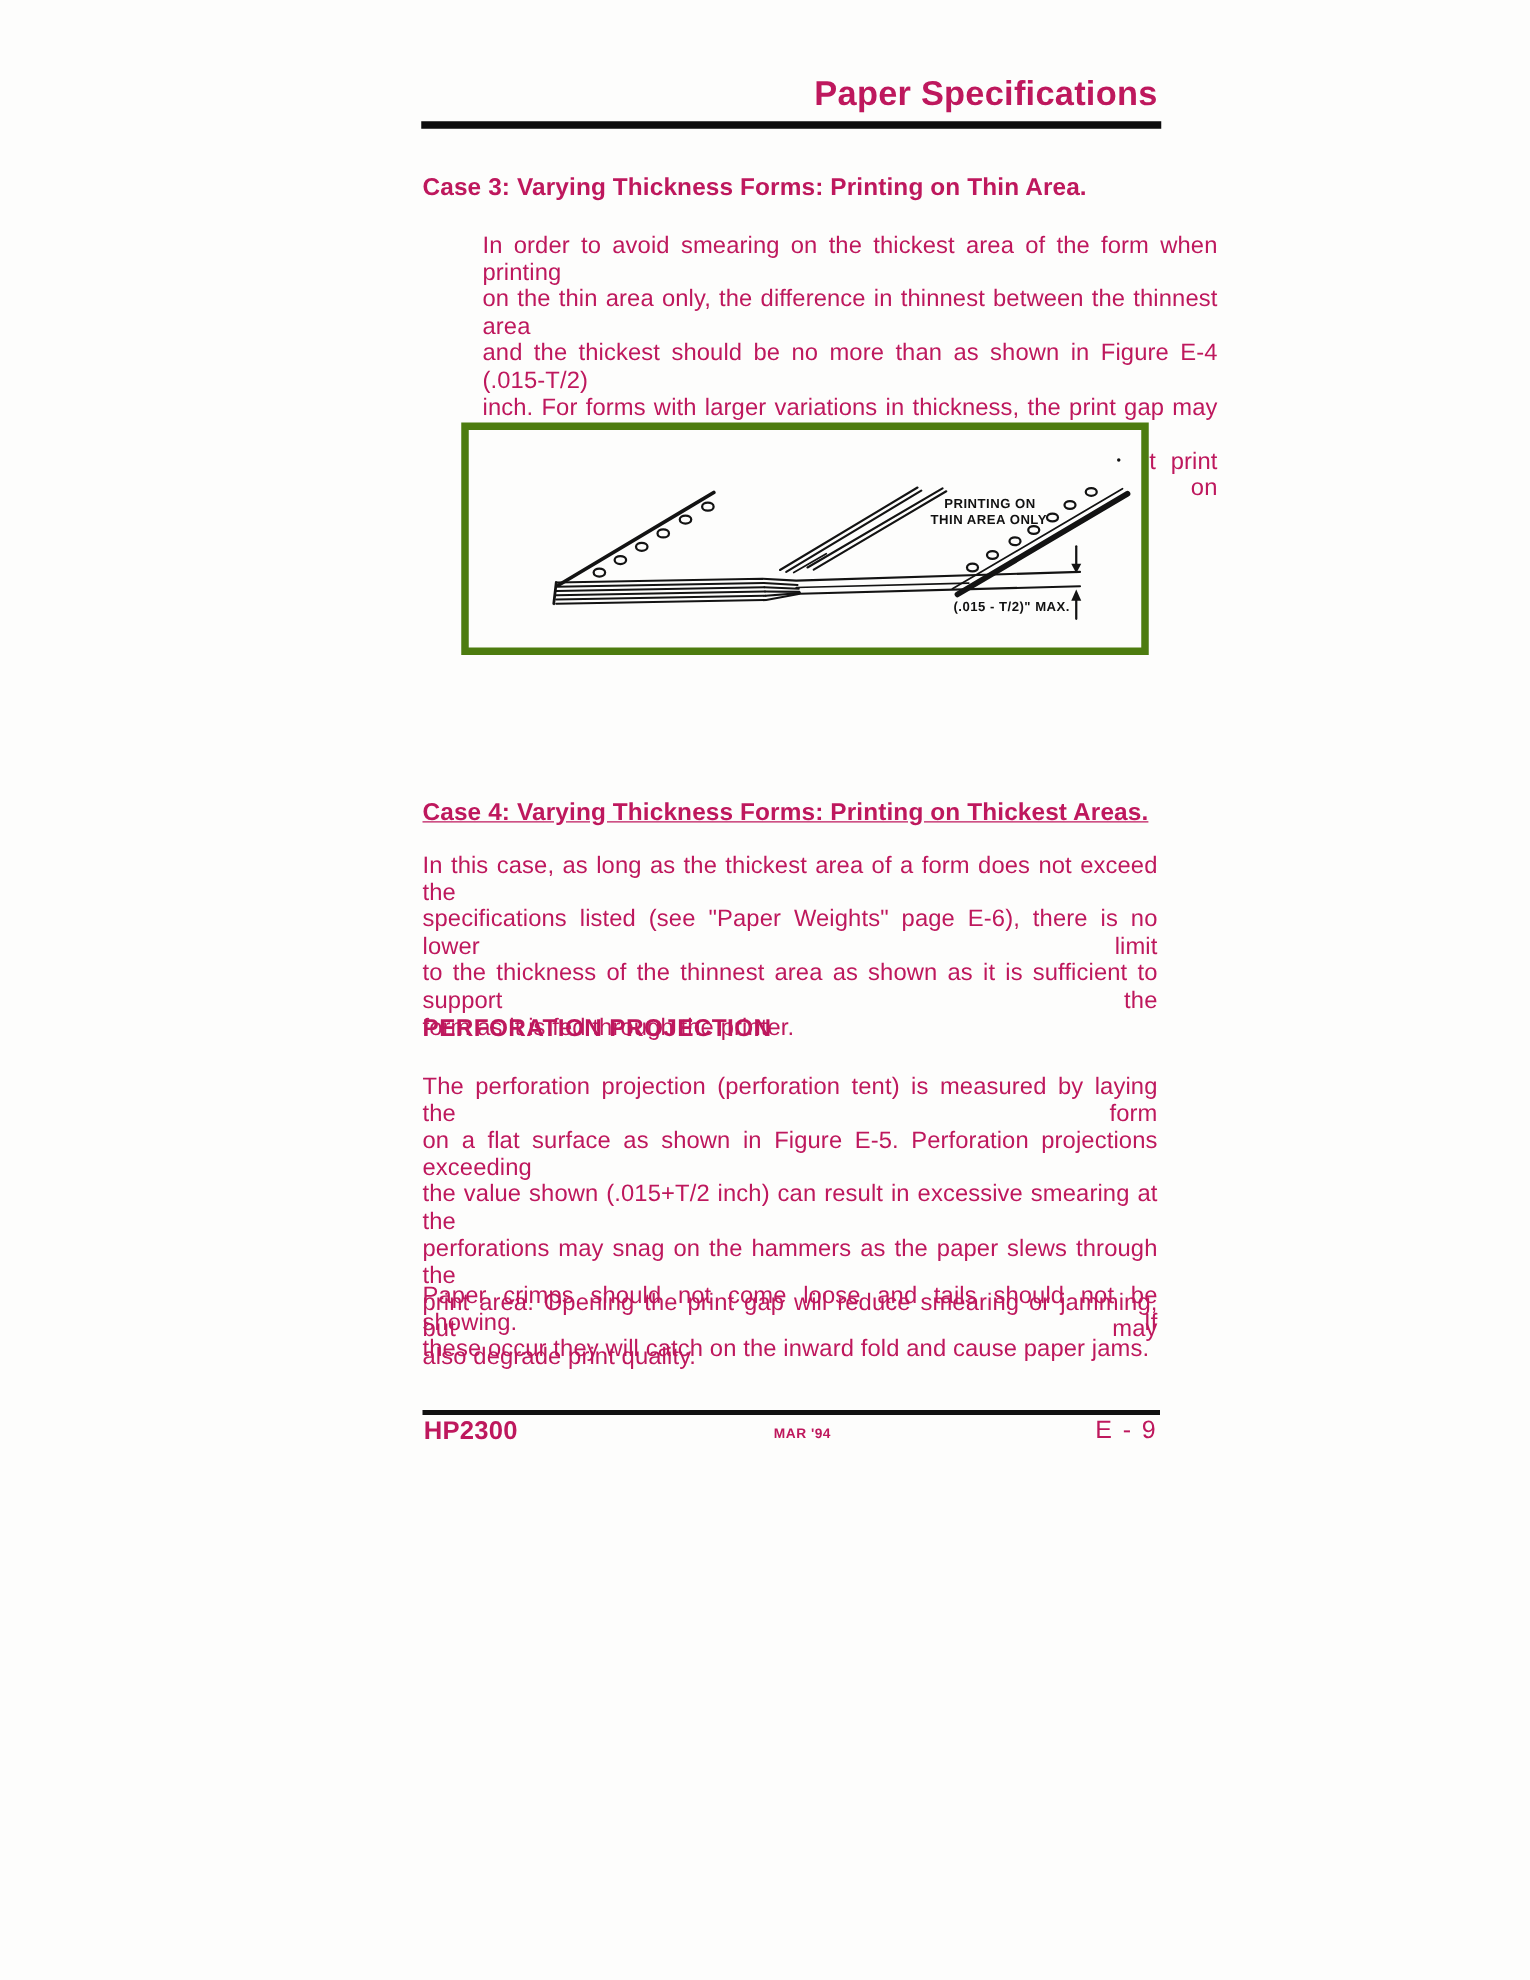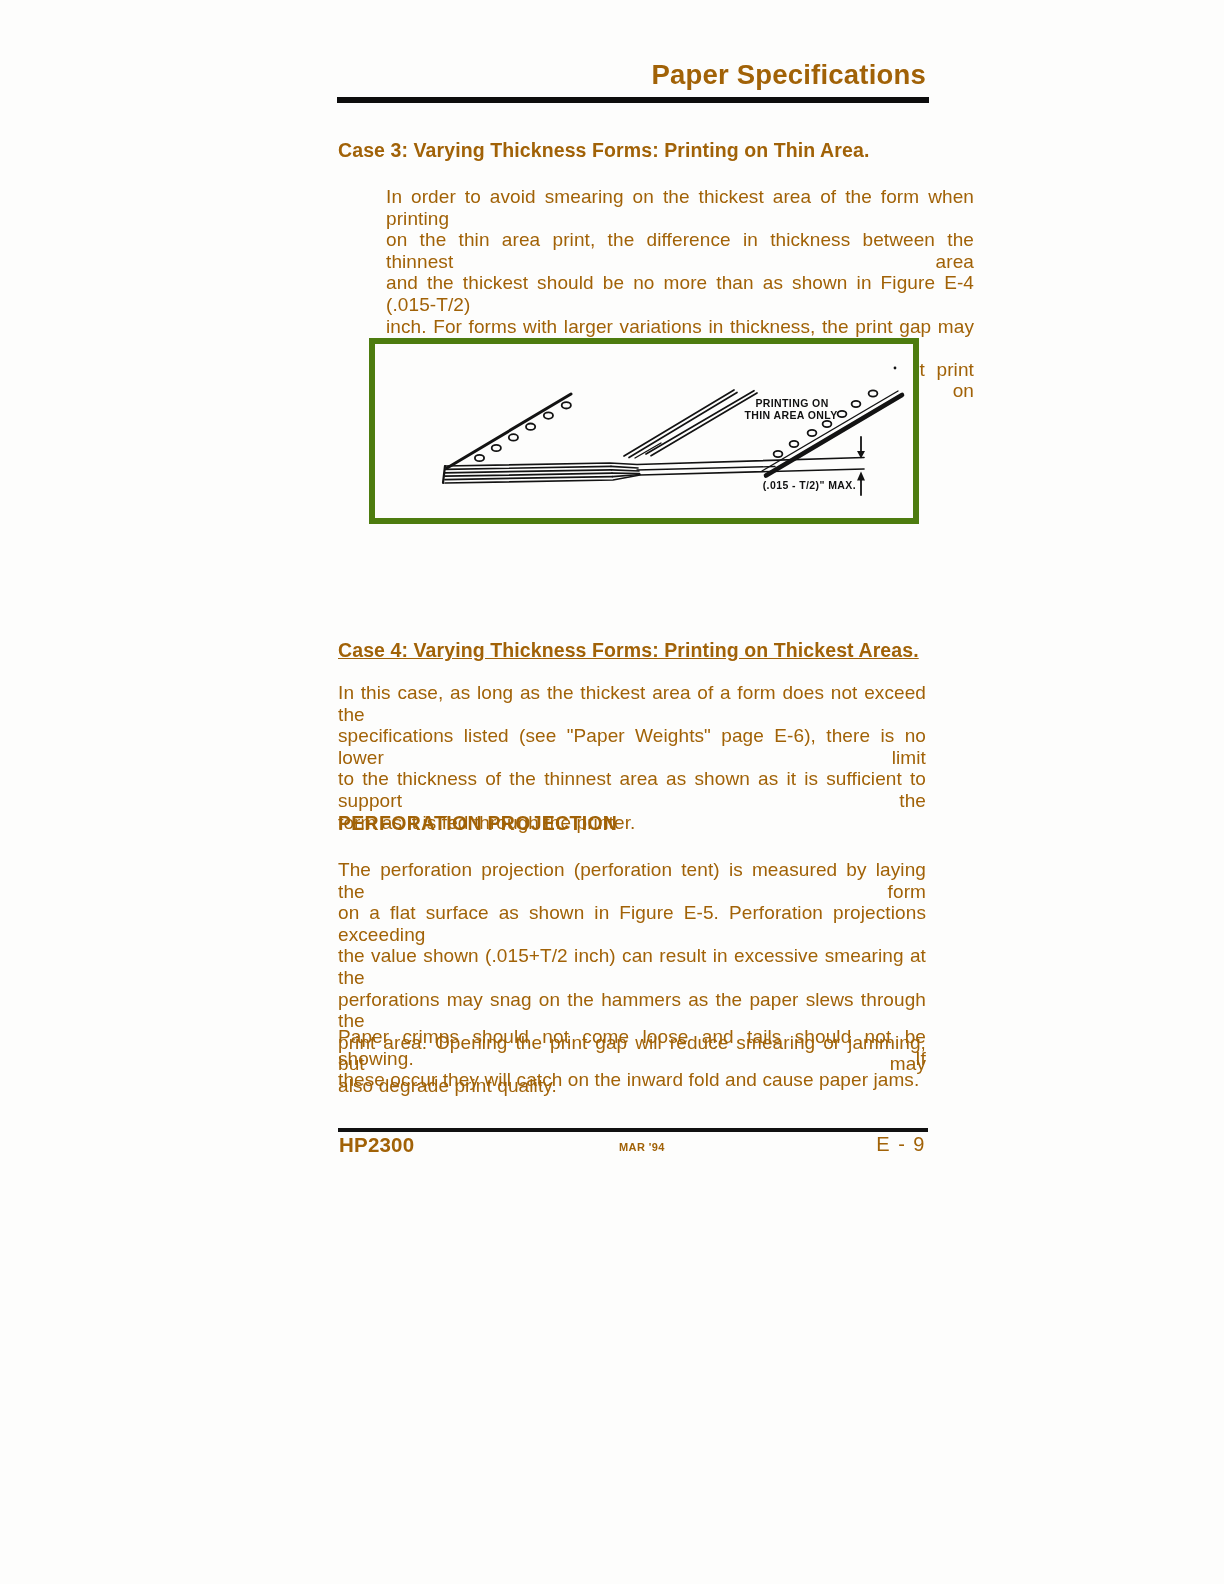--- a/index.html
+++ b/index.html
@@ -1,18 +1,18 @@
 <!DOCTYPE html>
 <html><head>
 <meta charset="utf-8">
 <style>
   html,body{margin:0;padding:0;background:#e8e8e8;}
   .sheet{
     position:relative;width:1224px;height:1584px;background:#fdfdfc;
-    font-family:"Liberation Sans",sans-serif;color:#a16207;overflow:hidden;
+    font-family:"Liberation Sans",sans-serif;color:#be185d;overflow:hidden;
   }
   .col{position:absolute;left:338px;top:0;width:588px;height:100%;}
   .page-title{
     position:absolute;top:59px;left:0;width:100%;text-align:right;
     font-size:27.5px;font-weight:bold;letter-spacing:.2px;line-height:32px;
   }
   .title-rule{position:absolute;top:97px;left:-1px;width:592px;height:6px;background:#0d0d0d;}
   .case-heading{
     position:absolute;left:0;width:100%;
     font-size:19.5px;font-weight:bold;line-height:22px;letter-spacing:.1px;
@@ -44,21 +44,21 @@
 
 <div class="sheet">
   <div class="col">
 
     <div class="page-title">Paper Specifications</div>
     <div class="title-rule"></div>
 
     <div class="case-heading h-case3">Case 3: Varying Thickness Forms: Printing on Thin Area.</div>
     <div class="para p1">
         <div class="line">In order to avoid smearing on the thickest area of the form when printing</div>
-        <div class="line">on the thin area print, the difference in thickness between the thinnest area</div>
+        <div class="line">on the thin area only, the difference in thinnest between the thinnest area</div>
         <div class="line">and the thickest should be no more than as shown in Figure E-4 (.015-T/2)</div>
         <div class="line">inch. For forms with larger variations in thickness, the print gap may be</div>
         <div class="line">opened beyond the optimum gap to reduce smearing, but print quality on</div>
         <div class="line last">the thinner areas will degrade accordingly.</div>
       </div>
 
     <div class="figure-box">
       <svg viewBox="0 0 544 180" xmlns="http://www.w3.org/2000/svg">
         <g stroke="#131313" fill="none" stroke-linecap="round">
 

